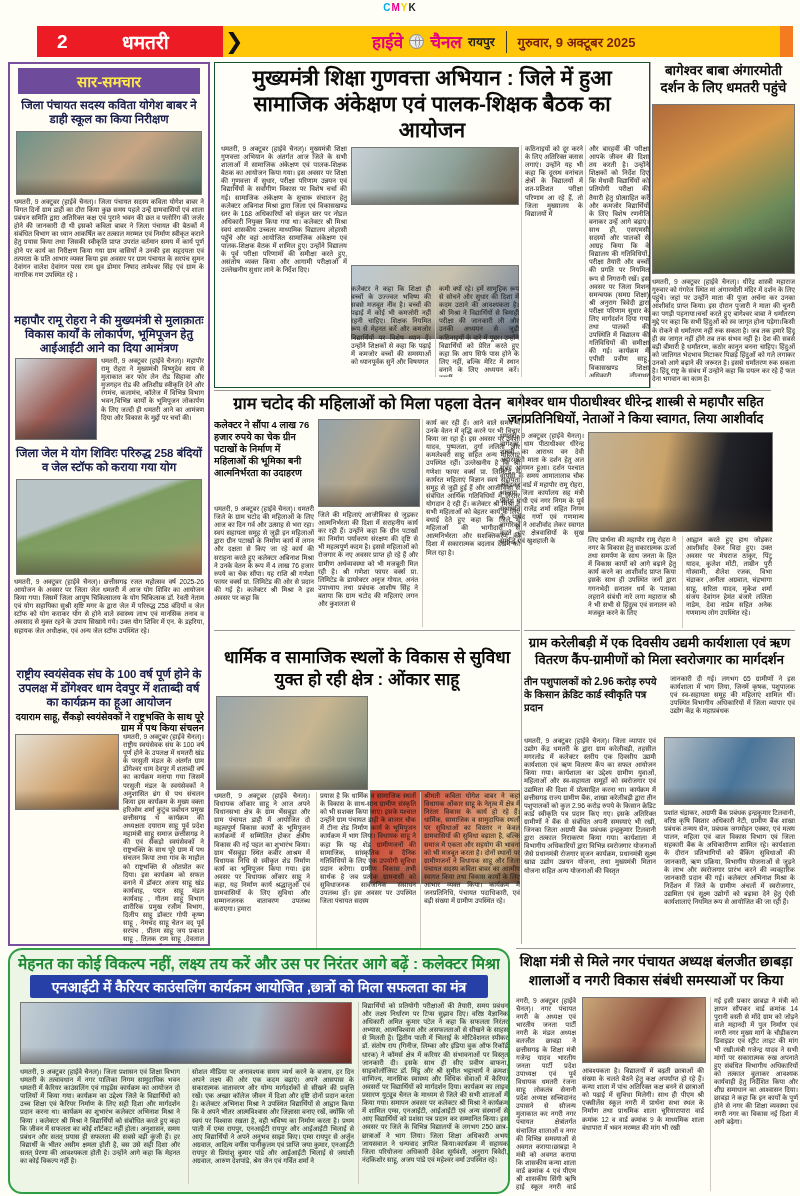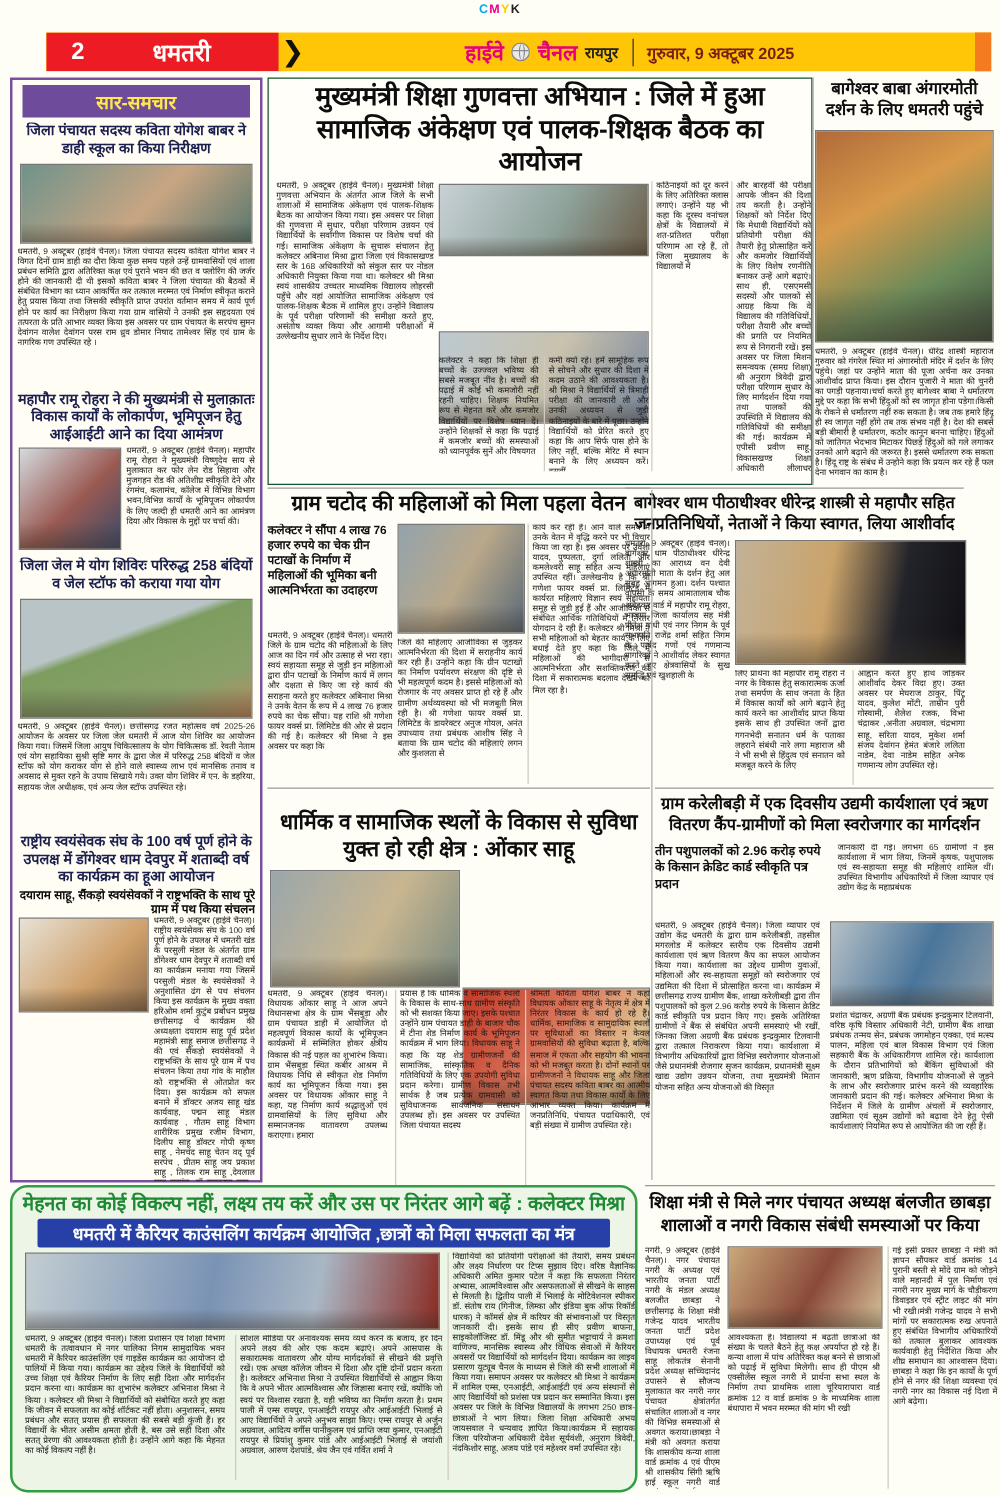--- a/index.html
+++ b/index.html
@@ -172,21 +172,21 @@
     <div class="tiny abs" style="left:0;top:62px;width:132px;height:210px;">धमतरी, 9 अक्टूबर (हाईवे चैनल)। जिला व्यापार एवं उद्योग केंद्र धमतरी के द्वारा ग्राम करेलीबड़ी, तहसील मगरलोड में कलेक्टर स्तरीय एक दिवसीय उद्यमी कार्यशाला एवं ऋण वितरण कैंप का सफल आयोजन किया गया। कार्यशाला का उद्देश्य ग्रामीण युवाओं, महिलाओं और स्व-सहायता समूहों को स्वरोजगार एवं उद्यमिता की दिशा में प्रोत्साहित करना था। कार्यक्रम में छत्तीसगढ़ राज्य ग्रामीण बैंक, शाखा करेलीबड़ी द्वारा तीन पशुपालकों को कुल 2.96 करोड़ रुपये के किसान क्रेडिट कार्ड स्वीकृति पत्र प्रदान किए गए। इसके अतिरिक्त ग्रामीणों ने बैंक से संबंधित अपनी समस्याएं भी रखीं, जिनका जिला अग्रणी बैंक प्रबंधक इन्द्रकुमार टिलवानी द्वारा तत्काल निराकरण किया गया। कार्यशाला में विभागीय अधिकारियों द्वारा विभिन्न स्वरोजगार योजनाओं जैसे प्रधानमंत्री रोजगार सृजन कार्यक्रम, प्रधानमंत्री सूक्ष्म खाद्य उद्योग उन्नयन योजना, तथा मुख्यमंत्री मितान योजना सहित अन्य योजनाओं की विस्तृत</div>
     <div class="abs" style="left:140px;top:62px;width:131px;height:210px;">
       <div class="ph" style="height:66px;background:linear-gradient(115deg,#b7c1c7,#4a759a 55%,#8a9aa5);"></div>
       <div class="tiny" style="height:138px;margin-top:4px;">प्रशांत चंद्राकर, अग्रणी बैंक प्रबंधक इन्द्रकुमार टिलवानी, वरिष्ठ कृषि विस्तार अधिकारी नेटी, ग्रामीण बैंक शाखा प्रबंधक तन्मय सेन, प्रबंधक जगमोहन एक्का, एवं मत्स्य पालन, महिला एवं बाल विकास विभाग एवं जिला सहकारी बैंक के अधिकारीगण शामिल रहे। कार्यशाला के दौरान प्रतिभागियों को बैंकिंग सुविधाओं की जानकारी, ऋण प्रक्रिया, विभागीय योजनाओं से जुड़ने के लाभ और स्वरोजगार प्रारंभ करने की व्यवहारिक जानकारी प्रदान की गई। कलेक्टर अभिनाश मिश्रा के निर्देशन में जिले के ग्रामीण अंचलों में स्वरोजगार, उद्यमिता एवं सूक्ष्म उद्योगों को बढ़ावा देने हेतु ऐसी कार्यशालाएं नियमित रूप से आयोजित की जा रही हैं।</div>
     </div>
   </div>
 </div>
 
 <div id="career" class="abs">
   <div class="hl career-hl">मेहनत का कोई विकल्प नहीं, लक्ष्य तय करें और उस पर निरंतर आगे बढ़ें : कलेक्टर मिश्रा</div>
-  <div class="career-sub">धमतरी में कैरियर काउंसलिंग कार्यक्रम आयोजित ,छात्रों को मिला सफलता का मंत्र</div>
+  <div class="career-sub">एनआईटी में कैरियर काउंसलिंग कार्यक्रम आयोजित ,छात्रों को मिला सफलता का मंत्र</div>
   <div style="position:relative;height:186px;margin-top:2px;">
     <div class="ph abs" style="left:2px;top:2px;width:330px;height:60px;background:linear-gradient(100deg,#c3cdd2,#7a93b5 45%,#a9b7c5 70%,#8a2a22 100%);"></div>
     <div class="tiny abs rule-l" style="left:340px;top:2px;width:146px;height:182px;">विद्यार्थियों को प्रतियोगी परीक्षाओं की तैयारी, समय प्रबंधन और लक्ष्य निर्धारण पर टिप्स सुझाव दिए। वरिष्ठ वैज्ञानिक अधिकारी अमित कुमार पटेल ने कहा कि सफलता निरंतर अभ्यास, आत्मविश्वास और असफलताओं से सीखने के साहस से मिलती है। द्वितीय पाली में भिलाई के मोटिवेशनल स्पीकर डॉ. संतोष राय (गिनीज, लिम्का और इंडिया बुक ऑफ रिकॉर्ड धारक) ने कॉमर्स क्षेत्र में करियर की संभावनाओं पर विस्तृत जानकारी दी। इसके साथ ही सीए प्रवीण बाफना, साइकोलॉजिस्ट डॉ. मिंडू और श्री सुमीत भट्टाचार्य ने क्रमशः वाणिज्य, मानसिक स्वास्थ्य और विधिक सेवाओं में कैरियर अवसरों पर विद्यार्थियों को मार्गदर्शन दिया। कार्यक्रम का लाइव प्रसारण यूट्यूब चैनल के माध्यम से जिले की सभी शालाओं में किया गया। समापन अवसर पर कलेक्टर श्री मिश्रा ने कार्यक्रम में शामिल एम्स, एनआईटी, आईआईटी एवं अन्य संस्थानों से आए विद्यार्थियों को प्रशंसा पत्र प्रदान कर सम्मानित किया। इस अवसर पर जिले के विभिन्न विद्यालयों के लगभग 250 छात्र-छात्राओं ने भाग लिया। जिला शिक्षा अधिकारी अभय जायसवाल ने धन्यवाद ज्ञापित किया।कार्यक्रम में सहायक जिला परियोजना अधिकारी देवेश सूर्यवंशी, अनुराग त्रिवेदी, नंदकिशोर साहू, अजय पांडे एवं महेश्वर वर्मा उपस्थित रहे।</div>
     <div class="tiny abs" style="left:2px;top:68px;width:160px;height:116px;">धमतरी, 9 अक्टूबर (हाईवे चैनल)। जिला प्रशासन एवं शिक्षा विभाग धमतरी के तत्वावधान में नगर पालिका निगम सामुदायिक भवन धमतरी में कैरियर काउंसलिंग एवं गाइडेंस कार्यक्रम का आयोजन दो पालियों में किया गया। कार्यक्रम का उद्देश्य जिले के विद्यार्थियों को उच्च शिक्षा एवं कैरियर निर्माण के लिए सही दिशा और मार्गदर्शन प्रदान करना था। कार्यक्रम का शुभारंभ कलेक्टर अभिनाश मिश्रा ने किया । कलेक्टर श्री मिश्रा ने विद्यार्थियों को संबोधित करते हुए कहा  कि जीवन में सफलता का कोई शॉर्टकट नहीं होता। अनुशासन, समय प्रबंधन और सतत् प्रयास ही सफलता की सबसे बड़ी कुंजी हैं। हर विद्यार्थी के भीतर असीम क्षमता होती है, बस उसे सही दिशा और सतत् प्रेरणा की आवश्यकता होती है। उन्होंने आगे कहा कि मेहनत का कोई विकल्प नहीं है।</div>
     <div class="tiny abs rule-l" style="left:170px;top:68px;width:162px;height:116px;">सोशल मीडिया पर अनावश्यक समय व्यर्थ करने के बजाय, हर दिन अपने लक्ष्य की ओर एक कदम बढ़ाएं। अपने आसपास के सकारात्मक वातावरण और योग्य मार्गदर्शकों से सीखने की प्रवृत्ति रखें। एक अच्छा कॉलेज जीवन में दिशा और दृष्टि दोनों प्रदान करता है।  कलेक्टर अभिनाश मिश्रा ने उपस्थित विद्यार्थियों से आह्वान किया कि वे अपने भीतर आत्मविश्वास और जिज्ञासा बनाए रखें, क्योंकि जो स्वयं पर विश्वास रखता है, वही भविष्य का निर्माण करता है। प्रथम पाली में एम्स रायपुर, एनआईटी रायपुर और आईआईटी भिलाई से आए विद्यार्थियों ने अपने अनुभव साझा किए। एम्स रायपुर से अर्जुन अग्रवाल, आदित्य वर्गीस पानीकुलम एवं प्राप्ति जया कुमार, एनआईटी रायपुर से प्रियांशु कुमार पांडे और आईआईटी भिलाई से जयांशी अग्रवाल, आरुण देशपांडे, श्रेय जैन एवं गर्वित शर्मा ने</div>
   </div>
 </div>
 
 <div class="abs sep-t" style="left:516px;top:948px;width:280px;height:246px;padding-top:3px;">
   <div class="hl" style="font-size:14px;line-height:19px;height:42px;">शिक्षा मंत्री से मिले नगर पंचायत अध्यक्ष बंलजीत छाबड़ा शालाओं व नगरी विकास संबंधी समस्याओं पर किया आग्रह</div>

